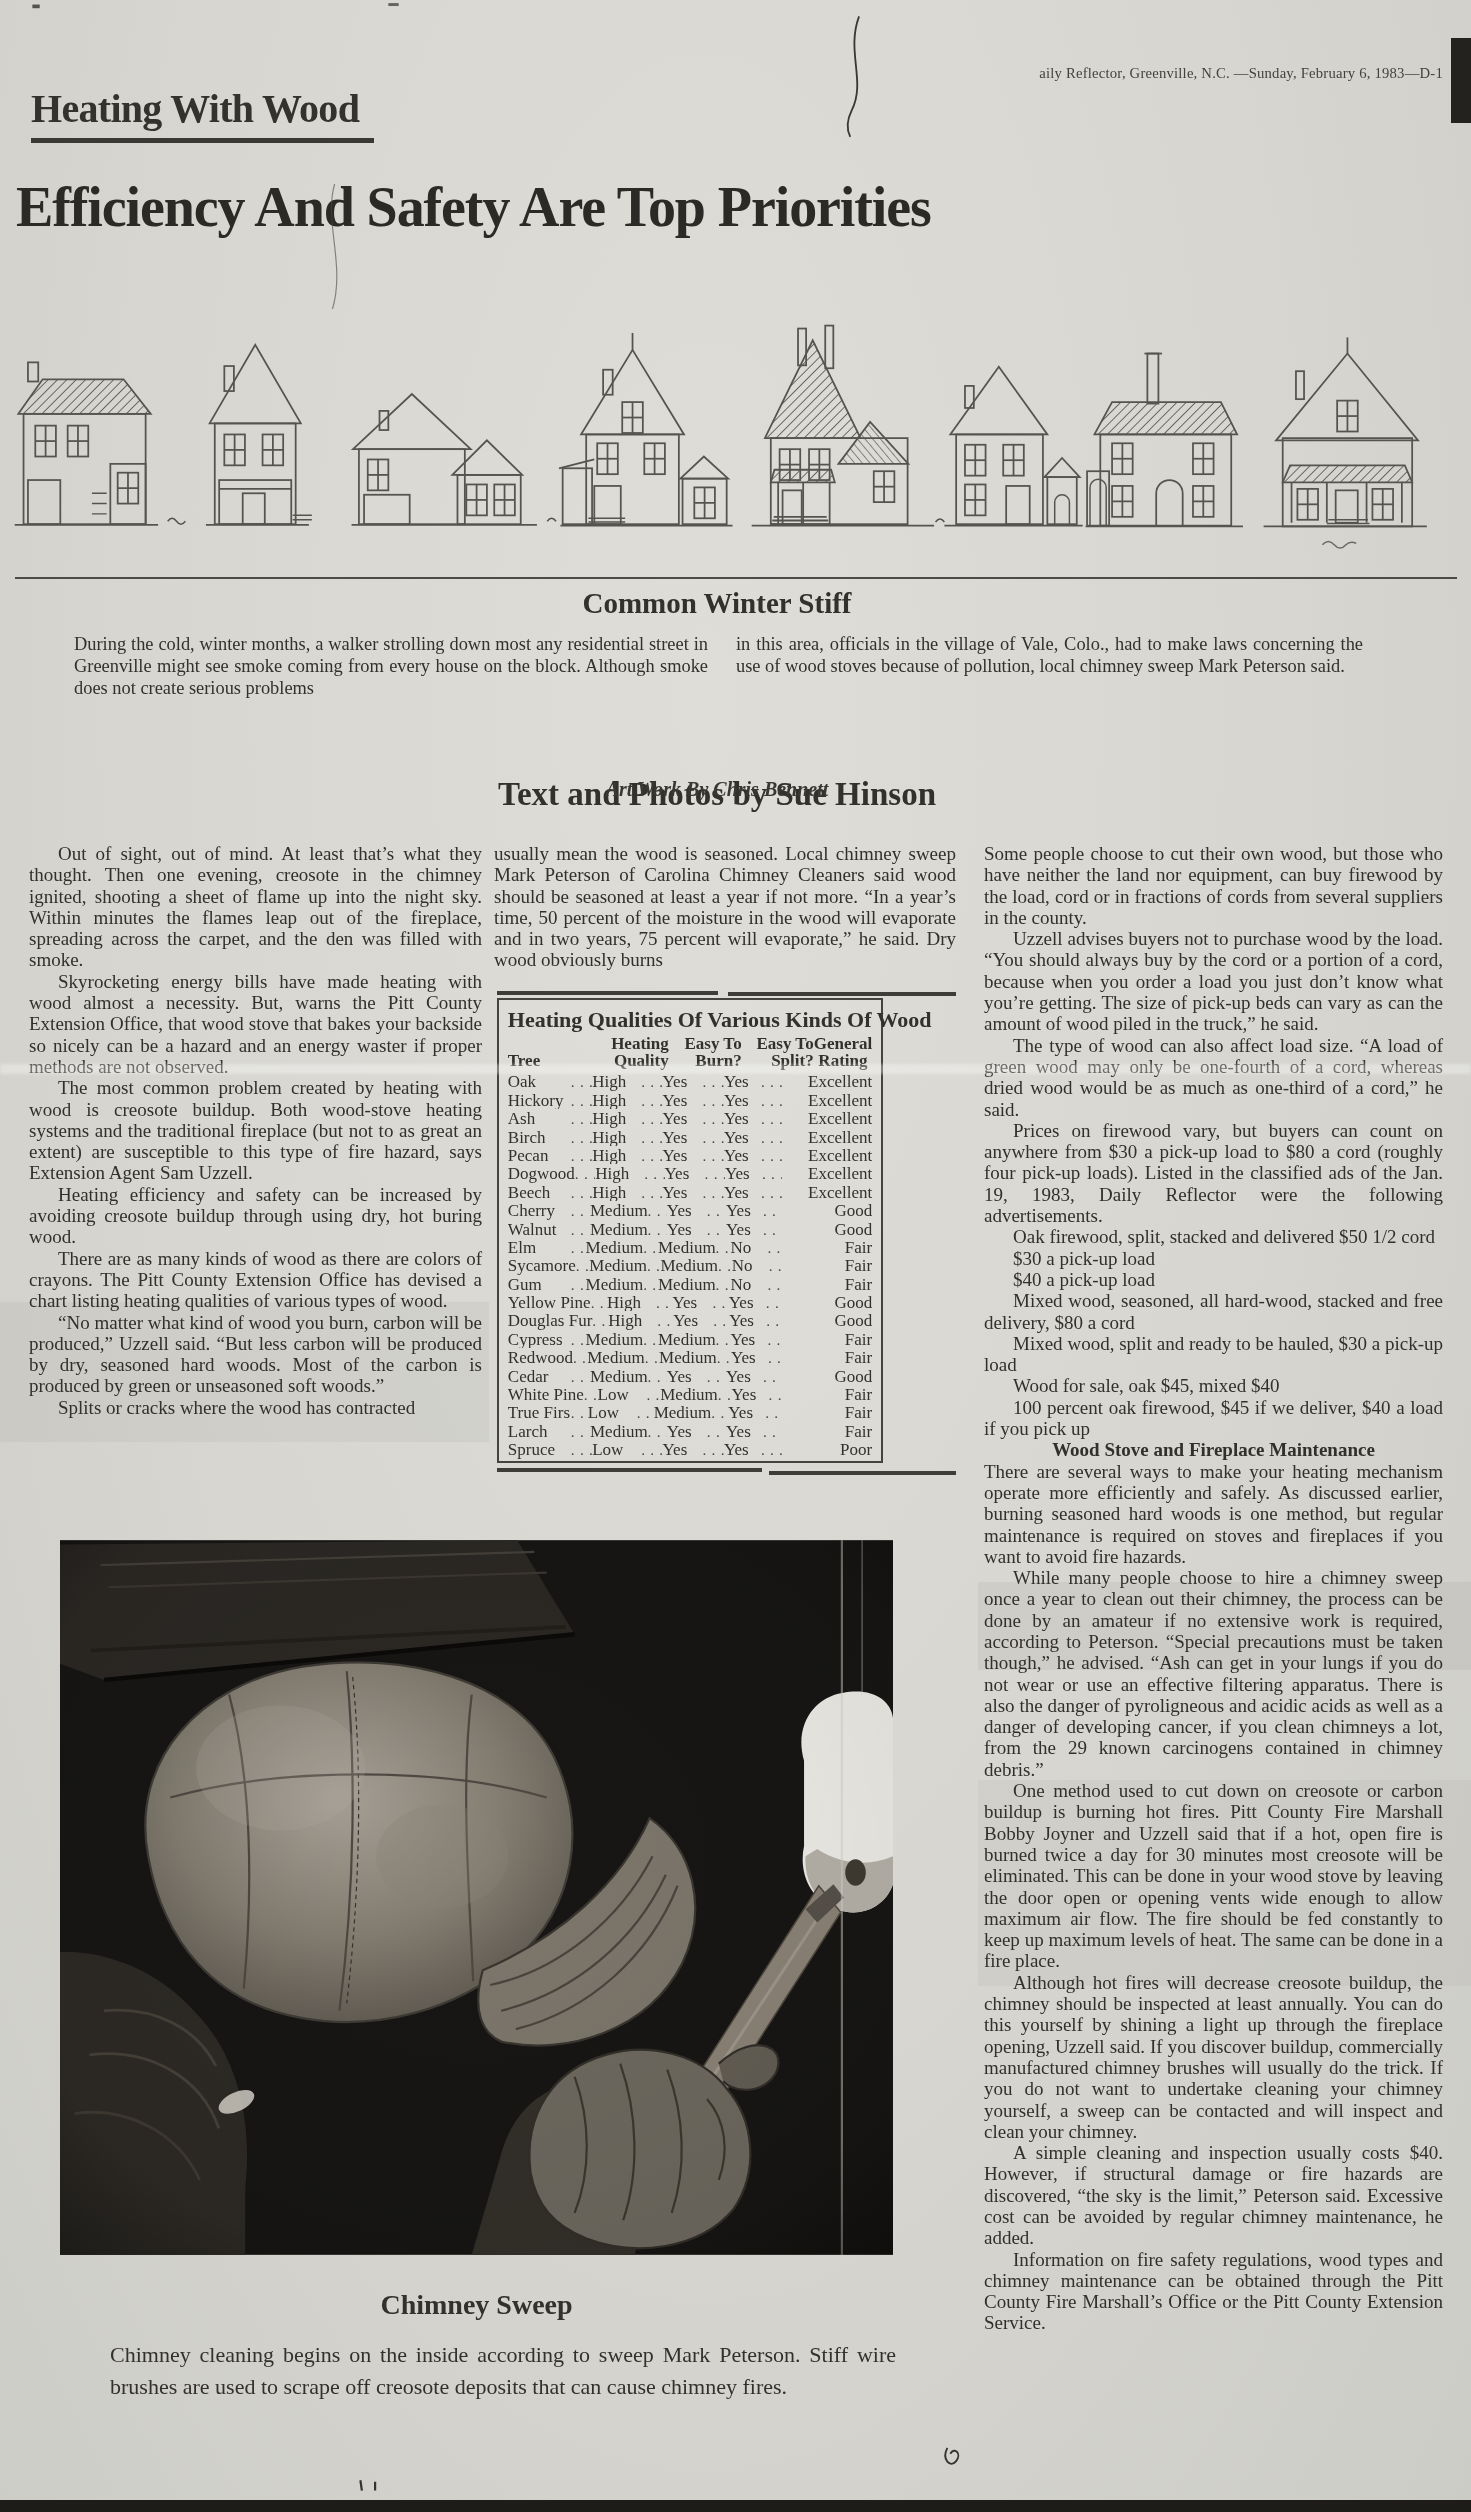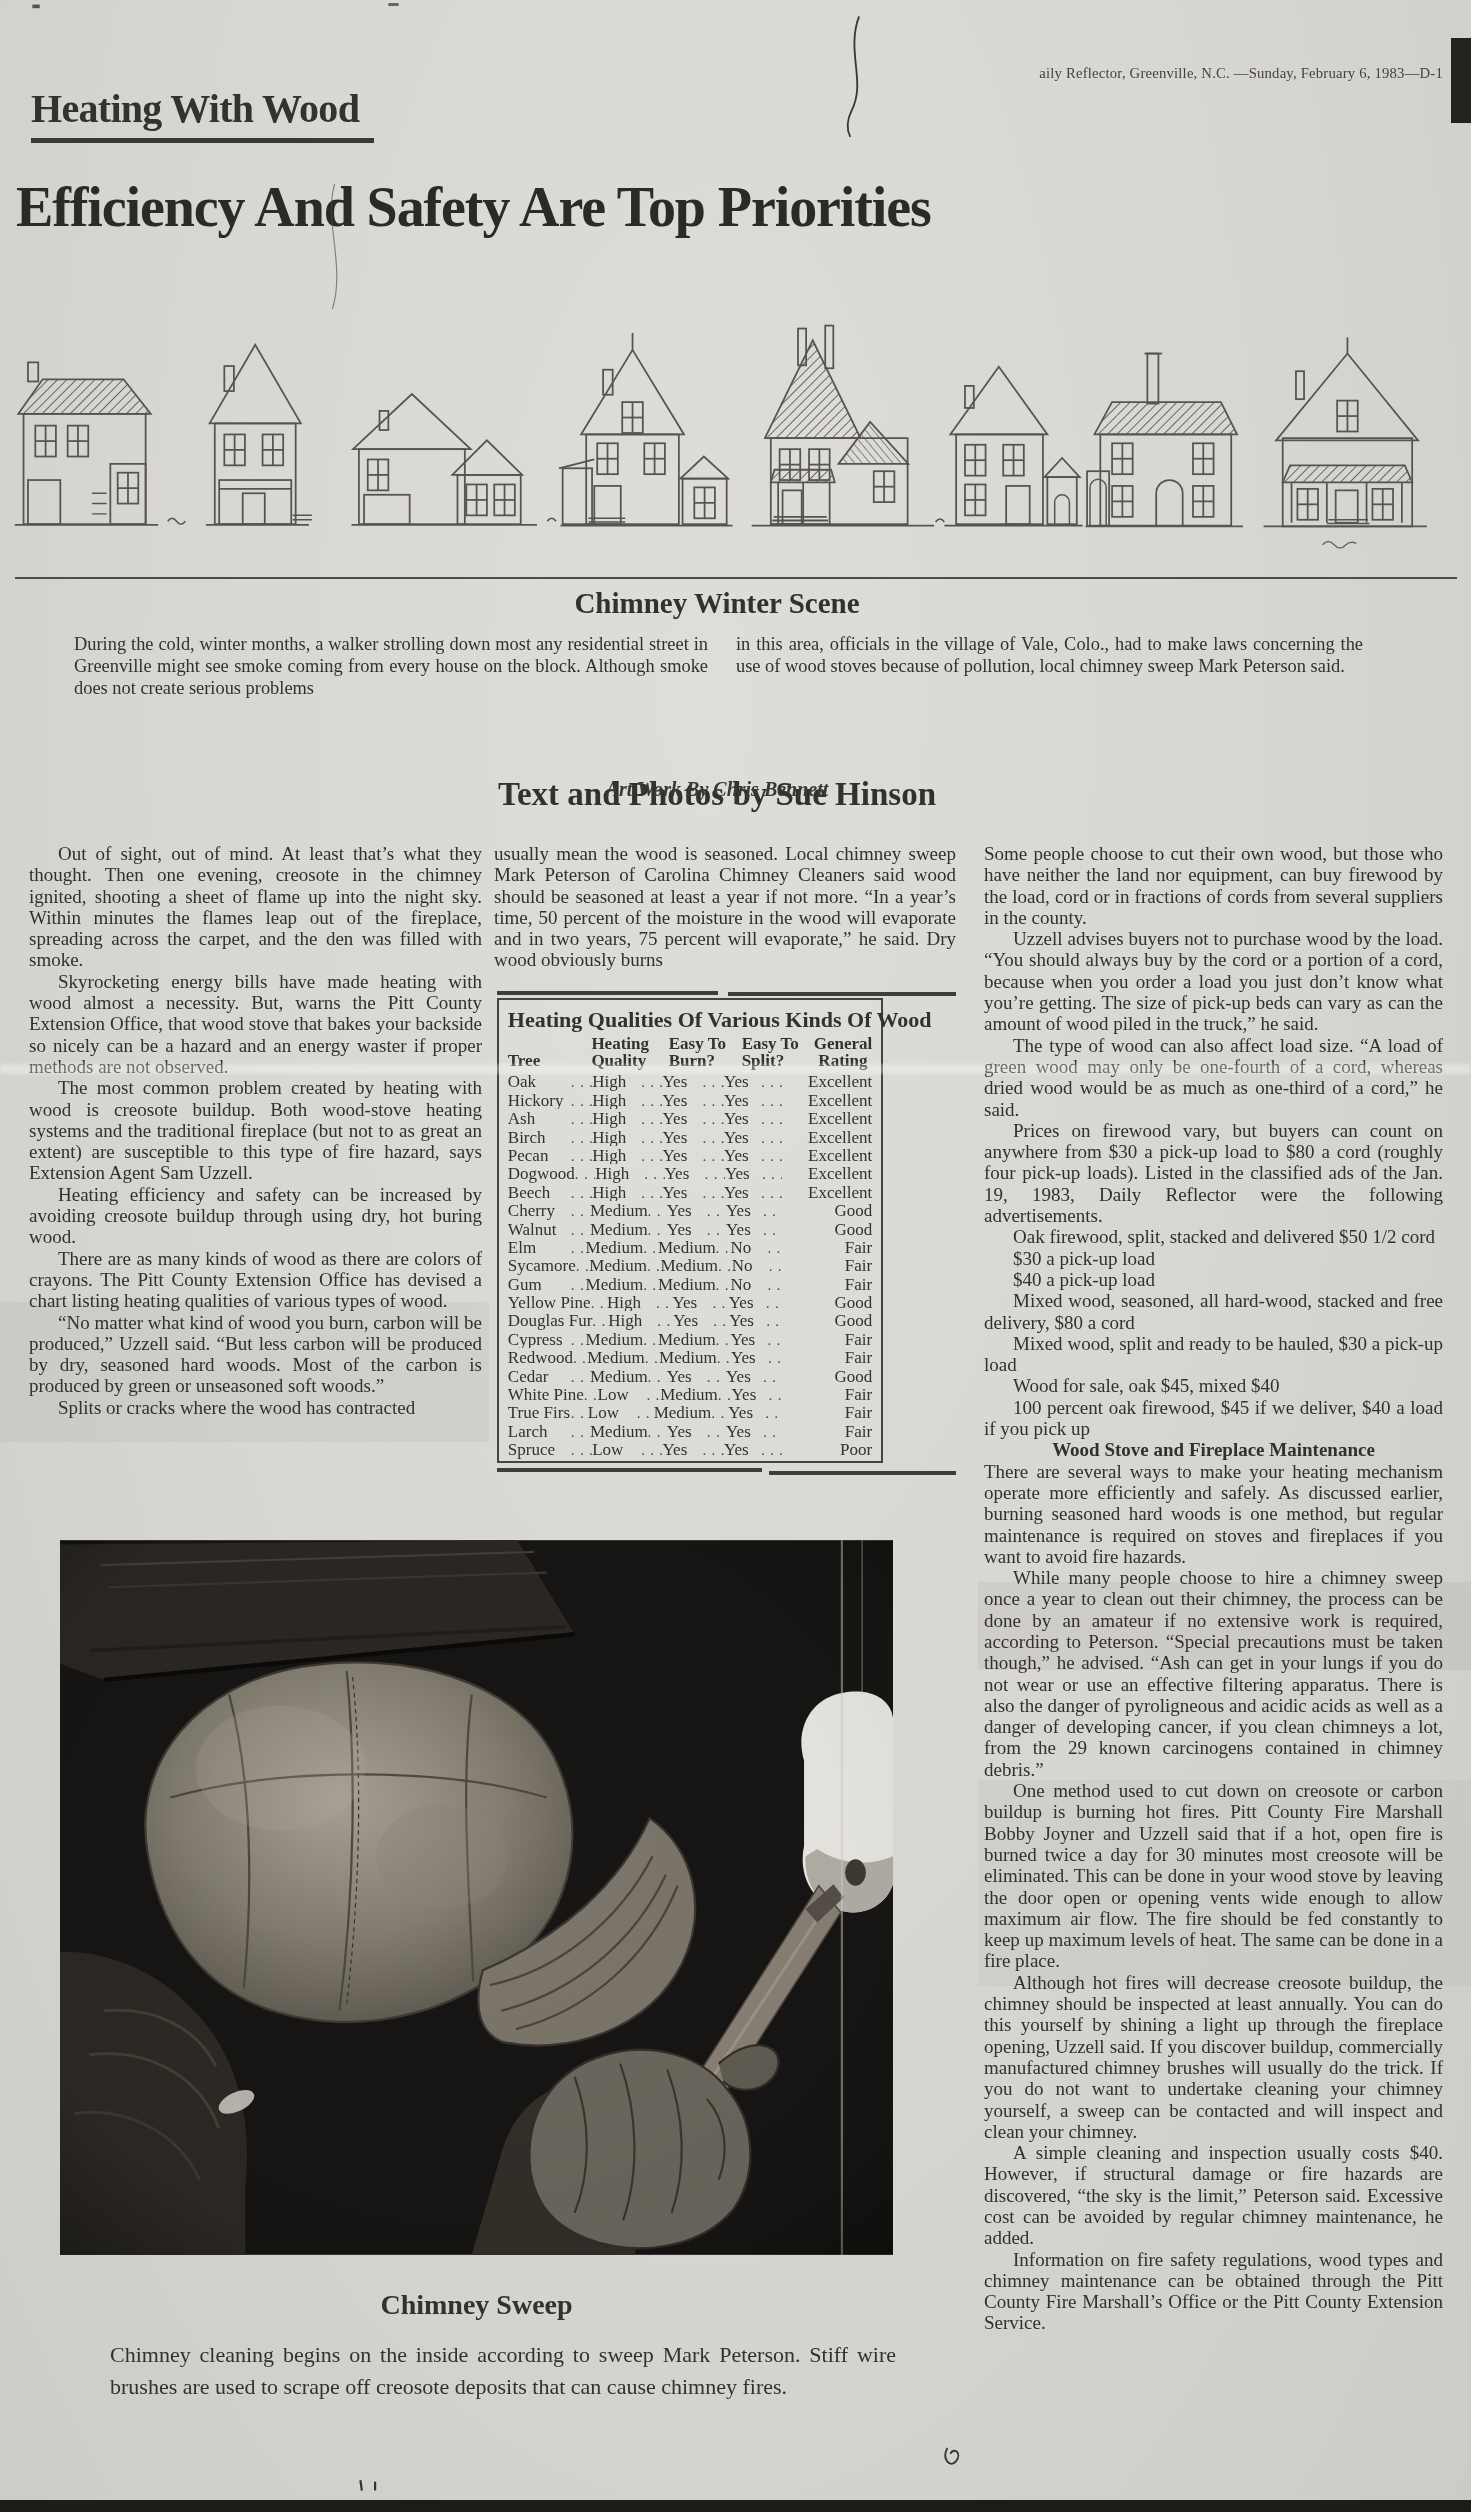--- a/index.html
+++ b/index.html
@@ -34,21 +34,21 @@
   .col1{left:29px;width:453px;}
   .col2{left:494px;width:462px;}
   .col3{left:984px;width:459px;}
   .subhead{margin:0;text-align:center;font-weight:bold;text-indent:0 !important;}
   
   .wood-box{position:absolute;left:497px;top:998px;width:386px;height:465px;
             border:2.2px solid #45433e;box-sizing:border-box;padding:4.4px 8.8px 0 8.8px;
             font-size:17px;color:#33312c;background:rgba(255,255,255,0.06);}
   .wood-title{text-align:center;font-size:22px;font-weight:bold;margin:2.9px 0 1.5px 0;white-space:nowrap;}
   .wood-header{display:flex;align-items:flex-end;font-weight:bold;line-height:17.7px;margin:1.5px 0 2.2px 0;}
-  .th{white-space:pre-line;text-align:left;}
+  .th{white-space:pre-line;text-align:right;}
   .th.tree{width:94px;text-align:left;}
   .th.q{width:87px;}.th.b{width:82px;}.th.s{width:81px;}.th.r{flex:1;text-align:center;}
   .trow{display:flex;align-items:baseline;height:18.4px;overflow:hidden;}
   .tc{white-space:nowrap;}
   .tc.tree{min-width:63px;}
   .tc.q{min-width:49px;}.tc.b{min-width:40px;}.tc.s{min-width:37px;}
   .tc.r{width:90px;text-align:right;}
   .lead{flex:1;overflow:hidden;white-space:nowrap;color:#4a4841;}
   .lead::before{content:". . . . . . . . . . . . . . . . . . . . . . . . .";letter-spacing:0.7px;font-size:15.4px;}
   .tbar{position:absolute;height:3.7px;background:#3f3d38;}
@@ -208,21 +208,21 @@
       <rect x="1816" y="226" width="30" height="44"></rect>
       <path d="M1806,266 h54 M1804,271 h58" stroke-width="2.2"></path>
       <line x1="1718" y1="275" x2="1940" y2="275"></line>
     </g>
     <path d="M1798,300 q8,-9 16,0 q8,9 16,0 q6,-6 14,-2" stroke="#6b685f" stroke-width="2"></path>
     <path d="M228,268 q6,-8 12,0 q6,8 12,0 M744,268 q6,-8 12,0 M1272,269 q6,-8 12,0" stroke-width="2"></path>
   </svg>
 
   <div class="rule" style="left:14.7px;top:577px;width:1442px;height:2.2px;"></div>
 
-  <div class="scene-head">Chimney Winter Scene</div>
+  <div class="scene-head">Common Winter Stiff</div>
   <div class="scene-col c1">During the cold, winter months, a walker strolling down most any residential street in Greenville might see smoke coming from every house on the block. Although smoke does not create serious problems</div>
   <div class="scene-col c2">in this area, officials in the village of Vale, Colo., had to make laws concerning the use of wood stoves because of pollution, local chimney sweep Mark Peterson said.</div>
 
   <div class="byline1">Text and Photos by Sue Hinson</div>
   <div class="byline2">Art Work By Chris Bennett</div>
 
   <div class="bodycol col1">
       <p>Out of sight, out of mind. At least that’s what they thought. Then one evening, creosote in the chimney ignited, shooting a sheet of flame up into the night sky. Within minutes the flames leap out of the fireplace, spreading across the carpet, and the den was filled with smoke.</p>
       <p>Skyrocketing energy bills have made heating with wood almost a necessity. But, warns the Pitt County Extension Office, that wood stove that bakes your backside so nicely can be a hazard and an energy waster if proper methods are not observed.</p>
       <p>The most common problem created by heating with wood is creosote buildup. Both wood-stove heating systems and the traditional fireplace (but not to as great an extent) are susceptible to this type of fire hazard, says Extension Agent Sam Uzzell.</p>

